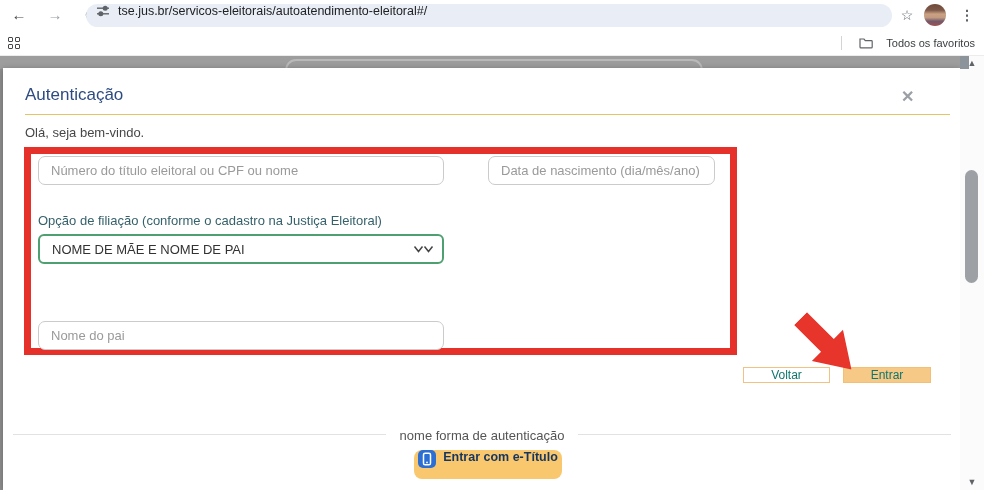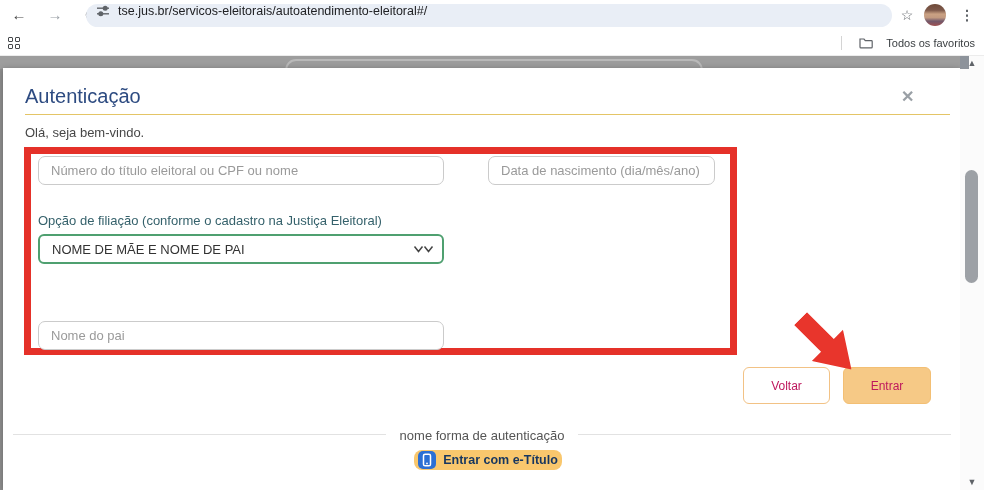--- a/index.html
+++ b/index.html
@@ -28,47 +28,47 @@
   .fav-label { font-size:11px; color:#3c4043; cursor:pointer; }
 
   
   .content { position:absolute; left:0; top:56px; width:984px; height:434px; background:#ffffff; }
   .left-sliver { position:absolute; left:0; top:0; width:3px; height:434px; background:#8f8f8f; }
   .backdrop-strip { position:absolute; left:0; top:0; width:961px; height:13px; background:#9d9d9d; overflow:hidden; }
   .backdrop-pill { position:absolute; left:285px; top:3px; width:418px; height:22px; border:2px solid #b9b9b9; border-radius:12px; }
 
   
   .modal { position:absolute; left:3px; top:12px; width:957px; height:422px; background:#ffffff; box-shadow:0 1px 6px rgba(0,0,0,.28); }
-  .modal-title { position:absolute; left:22px; top:17px; font-size:20px; color:#2d4b81; }
+  .modal-title { position:absolute; left:22px; top:17px; font-size:17px; color:#2d4b81; }
   .close-x { position:absolute; left:898px; top:19px; font-size:16px; font-weight:bold; color:#9aa0a6; cursor:pointer; }
   .hr-gold { position:absolute; left:22px; top:46px; width:925px; height:1px; background:#e4c566; }
   .greeting { position:absolute; left:22px; top:57px; font-size:13px; color:#474747; }
 
   .red-box { position:absolute; left:21px; top:79px; width:713px; height:208px; border:7px solid #e53129; }
 
   .txt-input { position:absolute; height:29px; border:1px solid #cbcbcb; border-radius:7px; padding:0 12px; font-size:13px; color:#4d7c0f; font-family:"Liberation Sans", sans-serif; outline:none; background:#fff; }
   .txt-input::placeholder { color:#9a9a9a; opacity:1; }
   .in-title { left:35px; top:88px; width:406px; }
   .in-birth { left:485px; top:88px; width:227px; }
   .in-mother { left:35px; top:209px; width:406px; }
   .in-father { left:35px; top:253px; width:406px; }
 
   .fil-label { position:absolute; left:35px; top:145px; font-size:13px; color:#35616b; }
   .fil-select { position:absolute; left:35px; top:166px; width:406px; height:30px; border:2px solid #4fa070; border-radius:6px; background:#fff; display:flex; align-items:center; justify-content:space-between; padding:0 8px 0 12px; font-size:13px; color:#333; cursor:pointer; }
 
-  .btn { position:absolute; height:37px; border-radius:6px; font-size:12px; color:#be185d; font-family:"Liberation Sans", sans-serif; cursor:pointer; }
+  .btn { position:absolute; height:16px; border-radius:0; font-size:12px; color:#0f766e; font-family:"Liberation Sans", sans-serif; cursor:pointer; }
   .btn-voltar { left:740px; top:299px; width:87px; background:#ffffff; border:1px solid #f2c285; }
   .btn-entrar { left:840px; top:299px; width:88px; background:#f6c986; border:1px solid #f3bf74; }
 
   .red-arrow { position:absolute; left:801px; top:240px; width:44px; height:72px; transform:rotate(-45deg); }
 
   .divider { position:absolute; left:10px; top:366px; width:938px; border-top:1px solid #e2e2e2; text-align:center; }
   .divider span { position:relative; top:-9px; background:#fff; padding:0 14px; font-size:13px; color:#555; }
 
-  .btn-etitulo { position:absolute; left:411px; top:382px; width:148px; height:20px; border:none; border-radius:8px; background:#f9c76d; display:flex; align-items:center; justify-content:center; gap:7px; cursor:pointer; }
+  .btn-etitulo { position:absolute; left:411px; top:382px; width:148px; height:29px; border:none; border-radius:8px; background:#f9c76d; display:flex; justify-content:center; gap:7px; cursor:pointer; }
   .et-icon { width:18px; height:18px; background:#2b6fd4; border-radius:5px; display:flex; align-items:center; justify-content:center; flex:0 0 auto; }
   .et-label { font-size:12.5px; font-weight:bold; color:#17365f; font-family:"Liberation Sans", sans-serif; }
 
   
   .scrollbar { position:absolute; left:960px; top:0; width:24px; height:434px; background:#fbfbfb; }
   .sb-corner { position:absolute; left:0; top:0; width:9px; height:13px; background:#8d939b; }
   .sb-up, .sb-down { position:absolute; left:0; width:100%; text-align:center; font-size:9px; color:#5f6368; cursor:pointer; }
   .sb-up { top:2px; }
   .sb-down { bottom:3px; }
   .sb-thumb { position:absolute; left:5px; top:114px; width:13px; height:113px; background:#9da1a6; border-radius:7px; cursor:grab; }

